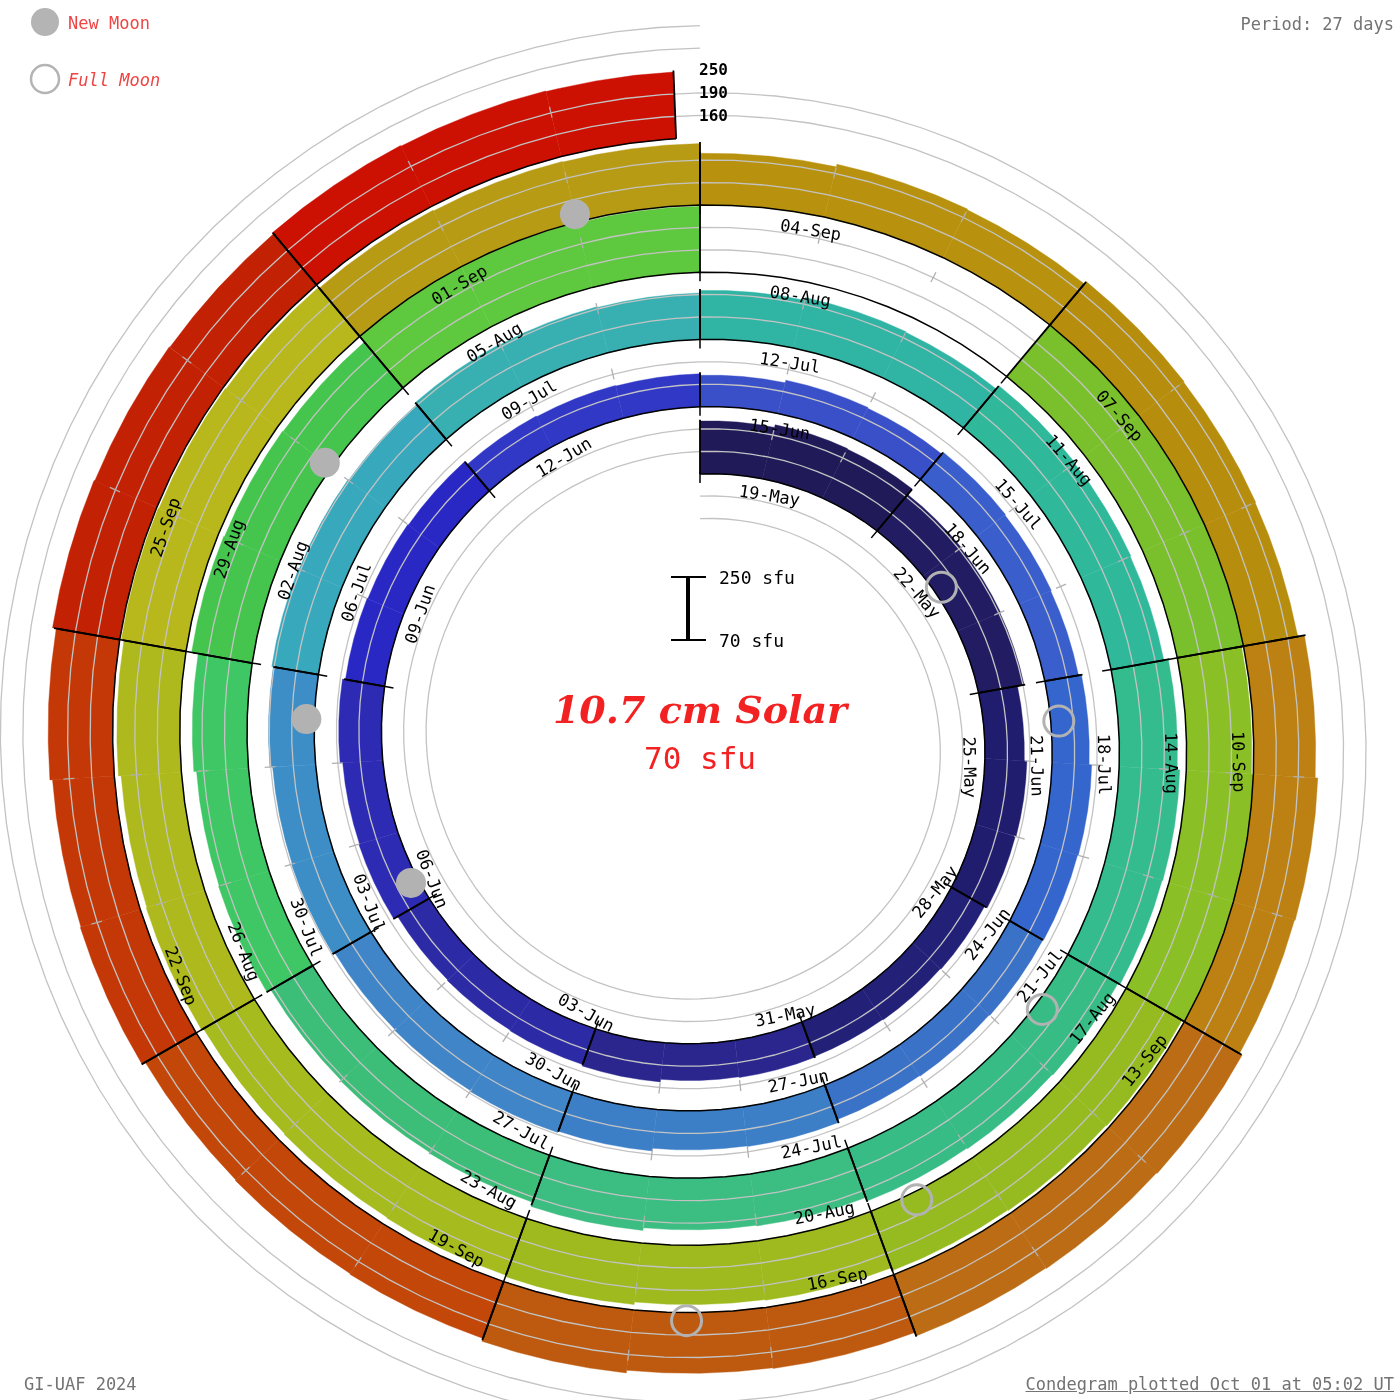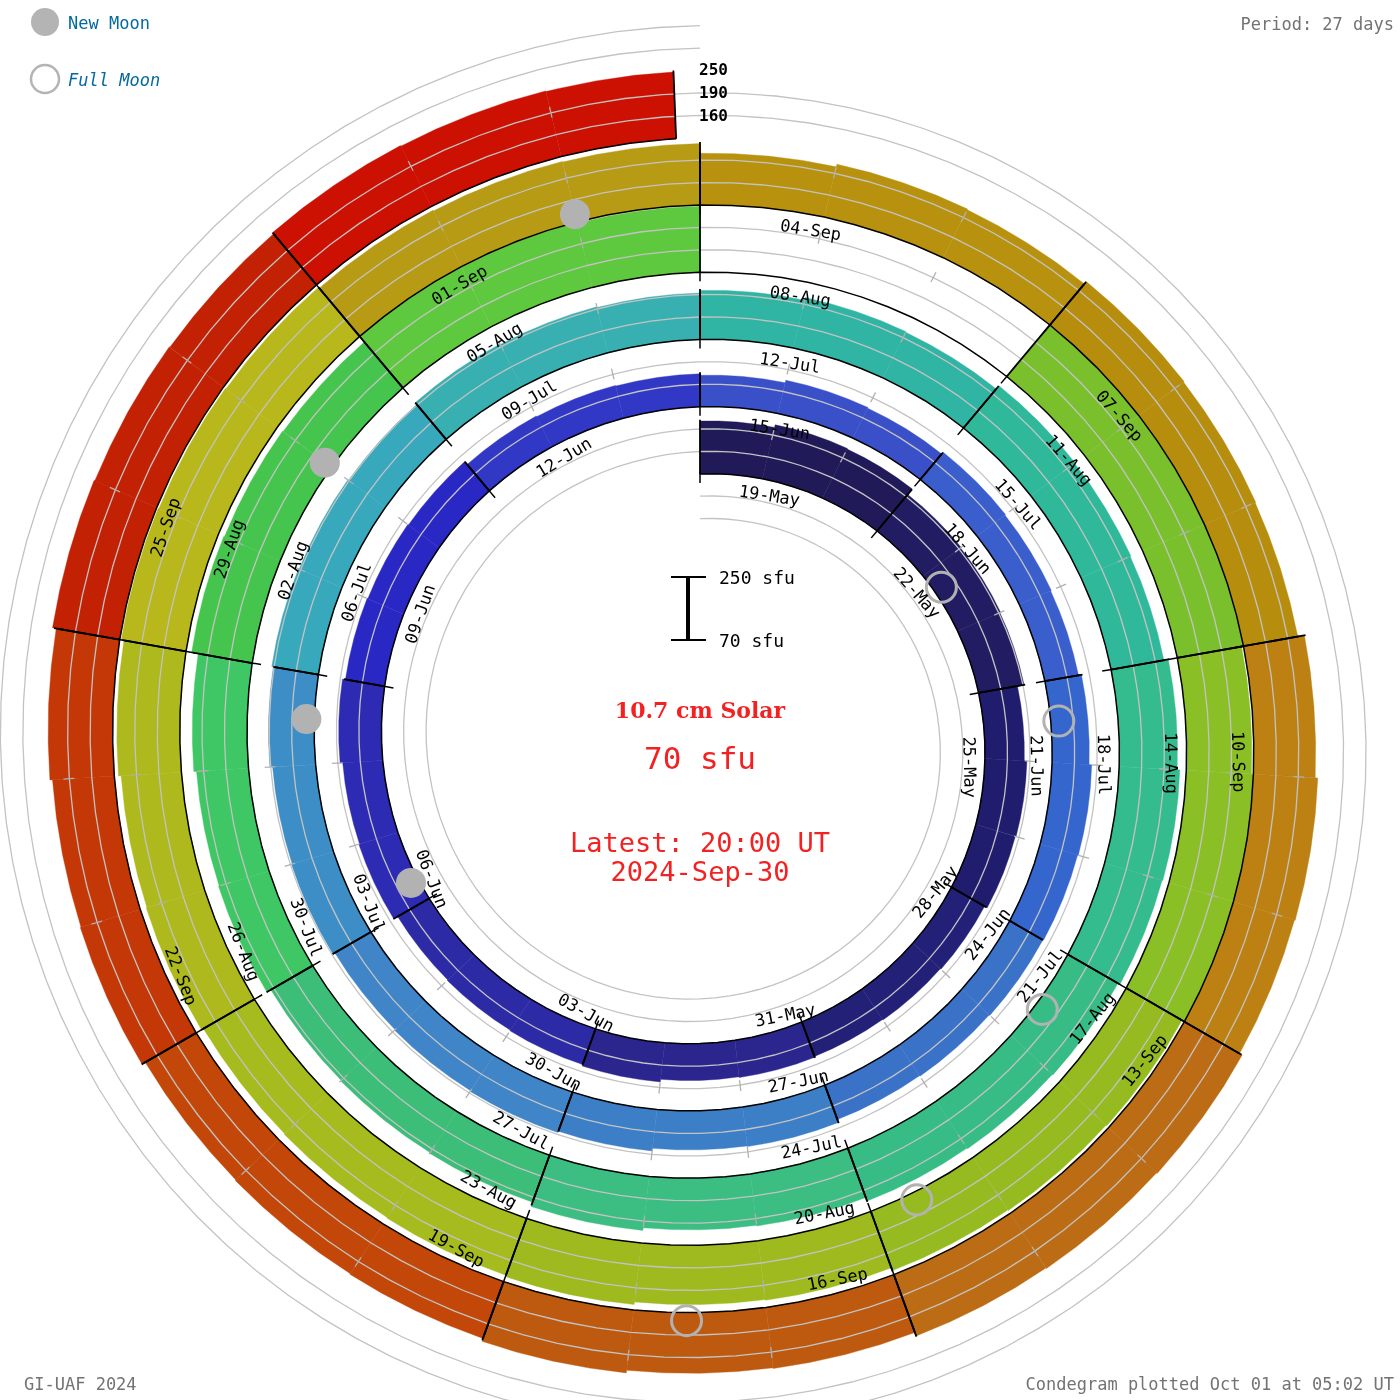--- a/index.html
+++ b/index.html
@@ -1,28 +1,28 @@
 <!DOCTYPE html>
 <html><head>
 <meta charset="utf-8">
 <style>
   html,body{margin:0;padding:0;background:#fff;}
   #stage{position:relative;width:1400px;height:1400px;background:#fff;overflow:hidden;
          font-family:"DejaVu Sans Mono", "Liberation Mono", monospace;}
   #spiral-svg{position:absolute;left:0;top:0;}
   .corner{position:absolute;font-size:17px;color:#737373;white-space:nowrap;}
   #legend{position:absolute;left:0;top:0;}
-  .legend-row{position:absolute;left:68px;font-size:17px;color:#0369a1;white-space:nowrap;}
+  .legend-row{position:absolute;left:68px;font-size:17px;color:#ef4444;white-space:nowrap;}
   #period-label{right:6px;top:14px;text-align:right;}
   #footer-left{left:24px;bottom:6px;}
-  #footer-right{right:6px;bottom:6px;text-align:right;}
+  #footer-right{right:6px;bottom:6px;text-align:right;text-decoration:underline;}
   #radial-scale{position:absolute;left:699px;top:34px;font-size:16px;font-weight:bold;color:#000;line-height:23px;margin-top:24px;}
   #center-block{position:absolute;left:400px;top:692px;width:600px;text-align:center;color:#f32222;}
-  #center-title{font-family:"DejaVu Serif","Liberation Serif",serif;font-weight:bold;
-                font-size:22px;line-height:36px;}
+  #center-title{font-family:"DejaVu Serif","Liberation Serif",serif;font-style:italic;font-weight:bold;
+                font-size:38px;line-height:36px;}
   #center-value{font-size:31px;margin-top:12px;}
   #center-latest{font-size:27px;line-height:29px;margin-top:52px;}
 </style>
 </head>
 <body>
 
 <div id="stage">
 
   <svg id="spiral-svg" width="1400" height="1400">
 
@@ -465,21 +465,17 @@
     <div>250</div>
     <div>190</div>
     <div>160</div>
   </div>
 
   <div id="center-block">
     <div id="center-title">
       <div>10.7 cm Solar</div>
     </div>
     <div id="center-value">70 sfu</div>
-    <div id="center-latest">
-      <div>Latest: 20:00 UT</div>
-      <div>2024-Sep-30</div>
-    </div>
   </div>
 
   <div id="footer-left" class="corner">GI-UAF 2024</div>
   <div id="footer-right" class="corner">Condegram plotted Oct 01 at 05:02 UT</div>
 </div>
 
 </body></html>

